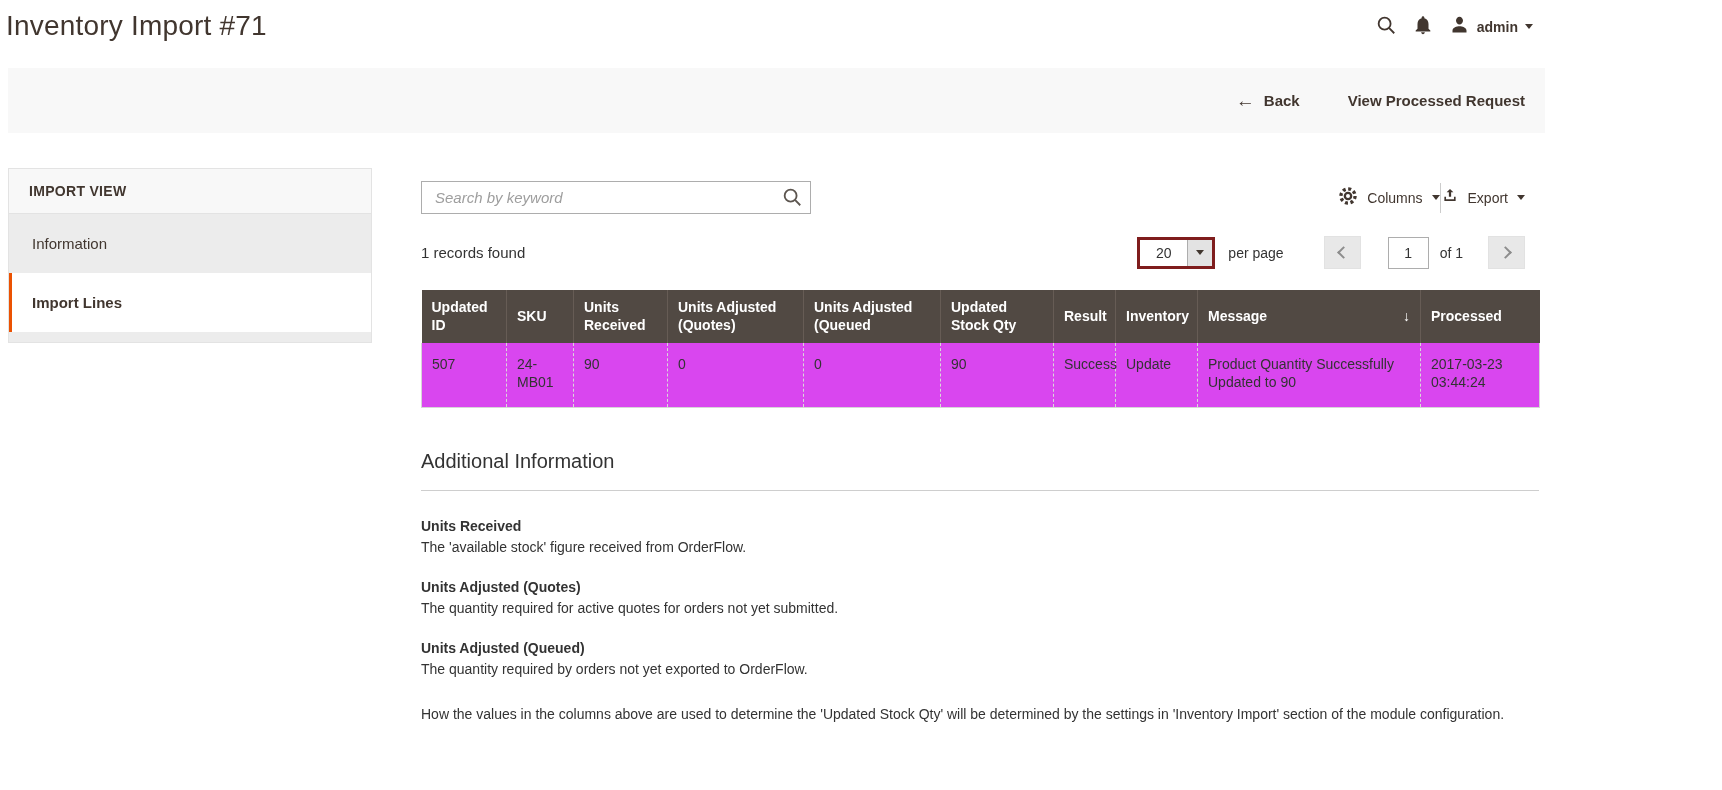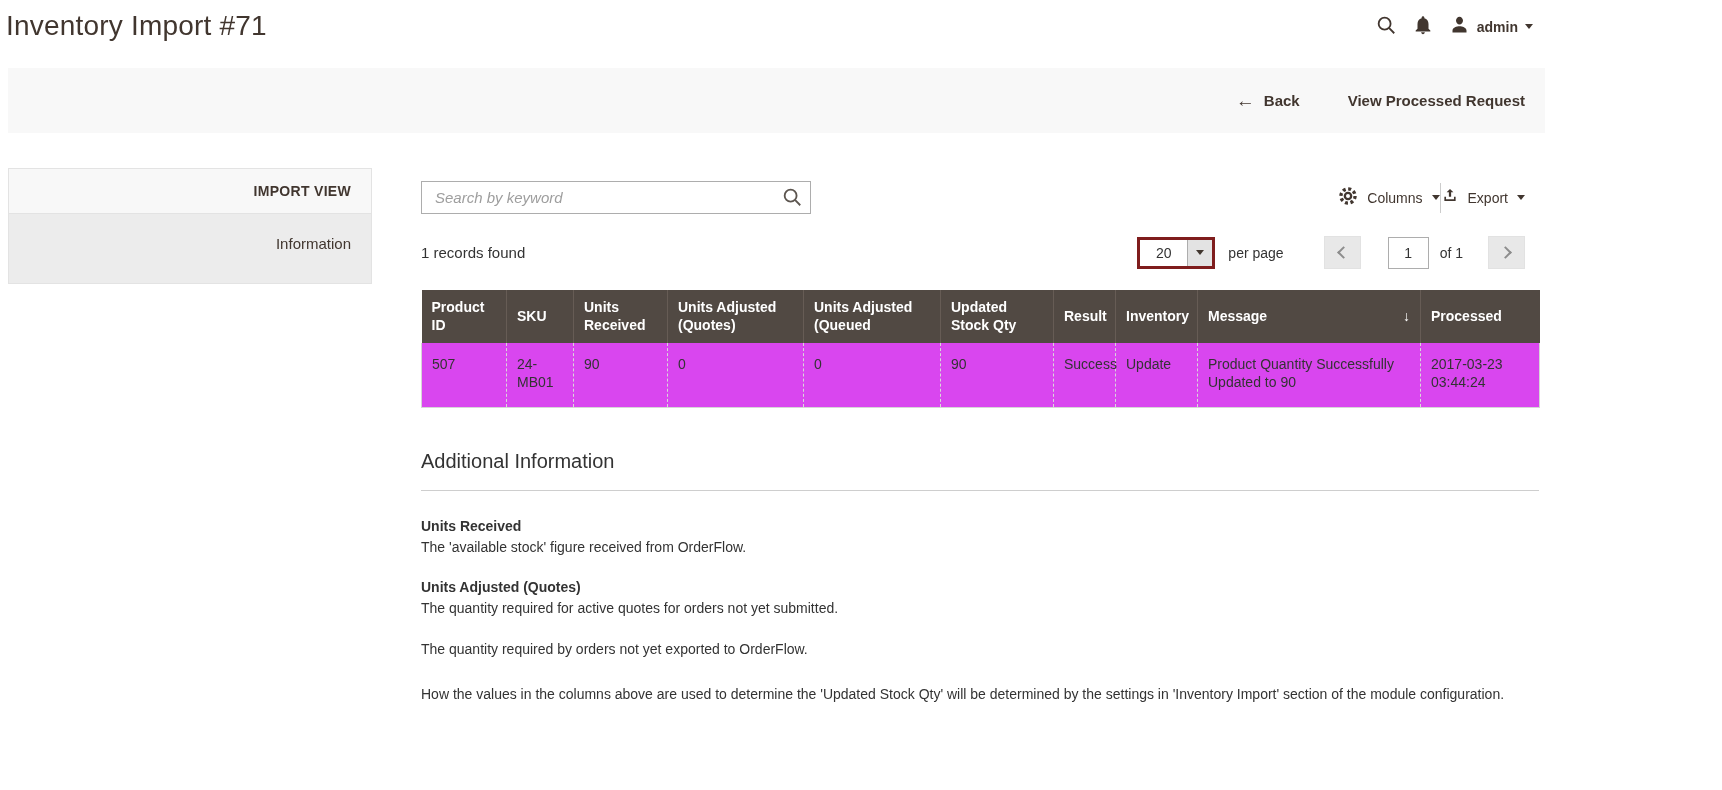--- a/index.html
+++ b/index.html
@@ -33,30 +33,29 @@
     padding-right: 20px;
   }
   .action-btn { background: none; border: none; cursor: pointer; font-family: inherit;
     font-size: 15px; font-weight: 700; color: #41362f; display: flex; align-items: center; gap: 9px; }
   .back-arrow { font-size: 19px; font-weight: 400; line-height: 1; }
 
   
   .layout { display: flex; margin-left: 8px; margin-top: 35px; align-items: flex-start; }
 
   
-  .sidebar { width: 364px; flex: none; text-align: right; }
+  .sidebar { width: 364px; flex: none; }
   .sidebar-title {
     background: #f8f8f8; border: 1px solid #e3e3e3;
     padding: 14px 20px; font-size: 14px; font-weight: 700; color: #41362f; letter-spacing: .3px;
   }
   .sidebar-items { background: #ececec; border: 1px solid #e3e3e3; border-top: none; padding-bottom: 10px; }
   .sidebar-item {
     padding: 21px 20px; font-size: 15px; color: #41362f; cursor: pointer;
     border-left: 3px solid transparent;
-    margin-left: 28px;
   }
   .sidebar-item.active { background: #fff; border-left: 3px solid #eb5202; font-weight: 600; }
 
   
   .main { margin-left: 49px; width: 1118px; padding-top: 13px; }
 
   
   .grid-toolbar { display: flex; justify-content: space-between; align-items: center; padding-right: 14px; }
   .search-box { position: relative; width: 390px; }
   .search-input {
@@ -165,20 +164,23 @@
   </div>
 
   <div class="layout">
 
     <div class="sidebar">
       <div class="sidebar-title">IMPORT VIEW</div>
       <div class="sidebar-items">
         <div class="sidebar-item">
           <span>Information</span>
         </div>
+        <div class="sidebar-item active">
+          <span>Import Lines</span>
+        </div>
       </div>
     </div>
 
     <div class="main">
 
       <div class="grid-toolbar">
         <div class="search-box">
           <input class="search-input" type="text" placeholder="Search by keyword" style="">
           <button class="search-submit">
             <span>
@@ -244,21 +246,21 @@
             <col class="col-adjq">
             <col class="col-adjd">
           <col class="col-upd">
             <col class="col-res">
             <col class="col-op">
             <col class="col-msg">
             <col class="col-proc">
         </colgroup>
         <thead>
           <tr>
-            <th>Product ID</th>
+            <th>Updated ID</th>
             <th>SKU</th>
             <th>Units Received</th>
             <th>Units Adjusted (Quotes)</th>
             <th>Units Adjusted (Queued</th>
             <th>Updated Stock Qty</th>
             <th>Result</th>
             <th>Inventory</th>
             <th>
               <span class="th-flex">
                 <span>Message</span>
@@ -289,20 +291,21 @@
         <div class="info-entries">
           <div class="info-entry">
             <div class="info-term">Units Received</div>
             <div class="info-desc">The 'available stock' figure received from OrderFlow.</div>
           </div>
           <div class="info-entry">
             <div class="info-term">Units Adjusted (Quotes)</div>
             <div class="info-desc">The quantity required for active quotes for orders not yet submitted.</div>
           </div>
           <div class="info-entry">
+            <div class="info-term">Units Adjusted (Queued)</div>
             <div class="info-desc">The quantity required by orders not yet exported to OrderFlow.</div>
           </div>
         </div>
         <p class="info-footnote">How the values in the columns above are used to determine the 'Updated Stock Qty' will be determined by the settings in 'Inventory Import' section of the module configuration.</p>
       </div>
 
     </div>
   </div>
 </div>
 

